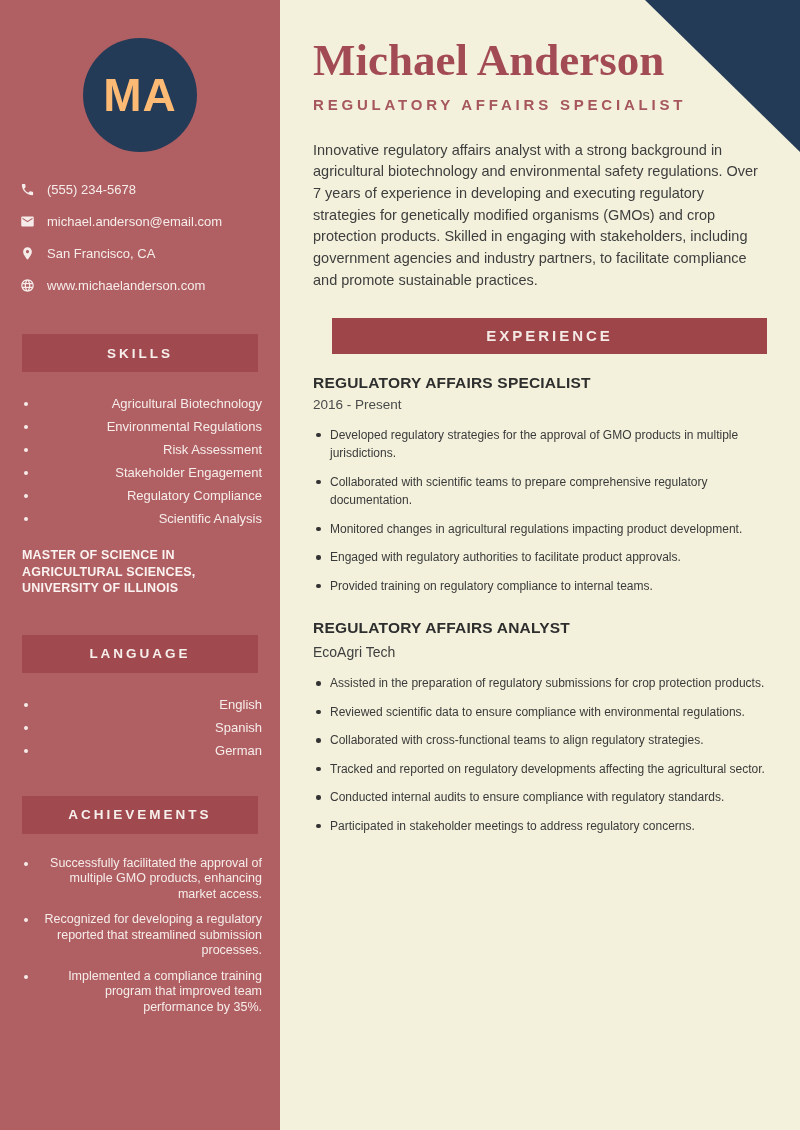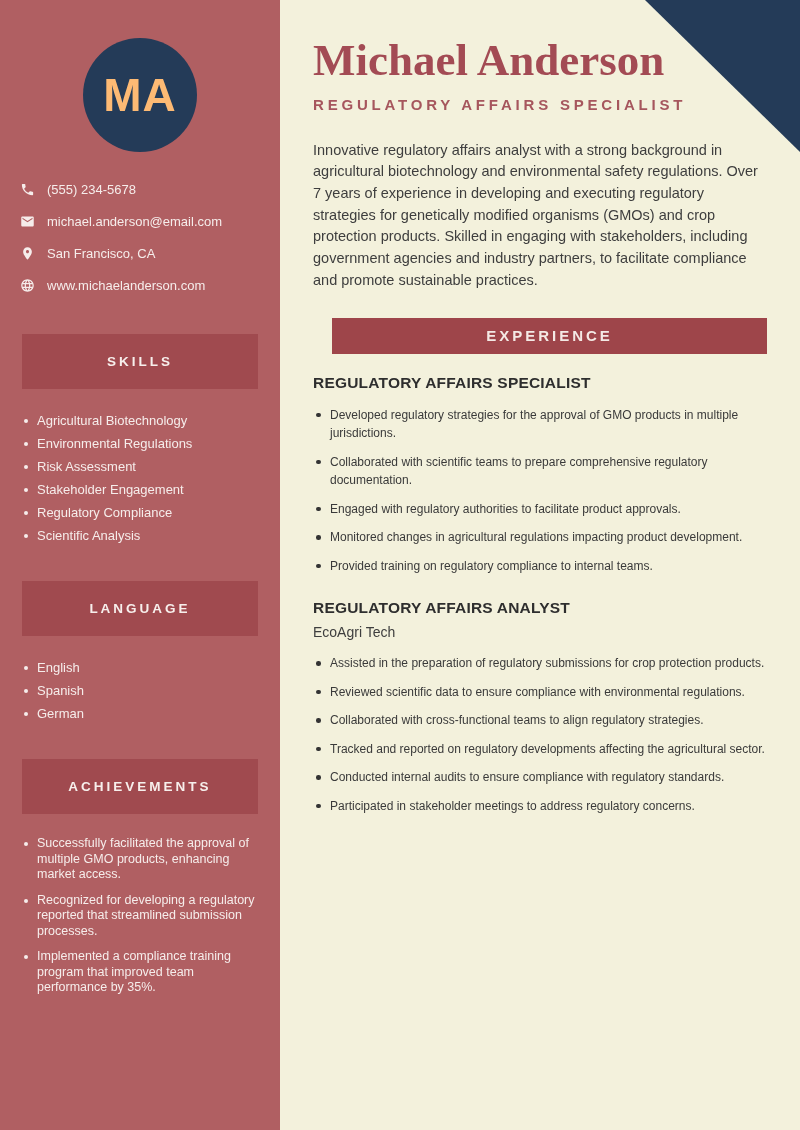--- a/index.html
+++ b/index.html
@@ -34,27 +34,27 @@
     font-size: 46px; font-weight: bold; color: #fdba74; letter-spacing: 1px;
   }
   .contact { list-style: none; margin: 30px 0 0; padding: 0 16px 0 20px; }
   .contact li {
     display: flex; align-items: flex-start; gap: 12px;
     margin-bottom: 14px; font-size: 13px;
   }
   .contact svg { width: 15px; height: 15px; flex: 0 0 15px; }
   .side-head {
     margin: 38px 22px 0;
-    height: 55px;
+    height: 38px;
     background: var(--sidebar-bar-bg, #A04A4F);
     display: flex; align-items: center; justify-content: center;
     font-weight: bold; font-size: 13.5px; letter-spacing: 3px;
     color: #F7EFEC;
   }
-  .dot-list { list-style: none; margin: 24px 0 0; padding: 0 18px 0 24px; }
+  .dot-list { list-style: none; margin: 24px 0 0; padding: 0 18px 0 24px; text-align: right; }
   .dot-list li {
     position: relative; padding-left: 13px;
     font-size: 13px; line-height: 15px; margin-bottom: 8px;
   }
   .dot-list li::before {
     content: ""; position: absolute; left: 0; top: 6px;
     width: 4px; height: 4px; border-radius: 50%; background: currentColor;
   }
   .edu-text {
     margin: 21px 22px 0;
@@ -163,20 +163,21 @@
     <div class="side-head">SKILLS</div>
     <ul class="dot-list">
       <li>Agricultural Biotechnology</li>
       <li>Environmental Regulations</li>
       <li>Risk Assessment</li>
       <li>Stakeholder Engagement</li>
       <li>Regulatory Compliance</li>
       <li>Scientific Analysis</li>
     </ul>
 
+    <p class="edu-text">MASTER OF SCIENCE IN AGRICULTURAL SCIENCES, UNIVERSITY OF ILLINOIS</p>
 
     <div class="side-head">LANGUAGE</div>
     <ul class="dot-list">
       <li>English</li>
       <li>Spanish</li>
       <li>German</li>
     </ul>
 
     <div class="side-head">ACHIEVEMENTS</div>
     <ul class="dot-list ach">
@@ -192,25 +193,26 @@
 
     <h1 class="name">Michael Anderson</h1>
     <div class="role">REGULATORY AFFAIRS SPECIALIST</div>
 
     <p class="summary">Innovative regulatory affairs analyst with a strong background in agricultural biotechnology and environmental safety regulations. Over 7 years of experience in developing and executing regulatory strategies for genetically modified organisms (GMOs) and crop protection products. Skilled in engaging with stakeholders, including government agencies and industry partners, to facilitate compliance and promote sustainable practices.</p>
 
     <div class="exp-bar">EXPERIENCE</div>
 
     <section class="job">
       <h2>REGULATORY AFFAIRS SPECIALIST</h2>
+      <div class="dates">2016 - Present</div>
       <ul>
         <li>Developed regulatory strategies for the approval of GMO products in multiple jurisdictions.</li>
         <li>Collaborated with scientific teams to prepare comprehensive regulatory documentation.</li>
+        <li>Monitored changes in agricultural regulations impacting product development.</li>
         <li>Engaged with regulatory authorities to facilitate product approvals.</li>
-        <li>Monitored changes in agricultural regulations impacting product development.</li>
         <li>Provided training on regulatory compliance to internal teams.</li>
       </ul>
     </section>
 
     <section class="job">
       <h2>REGULATORY AFFAIRS ANALYST</h2>
       <div class="company">EcoAgri Tech</div>
       <ul>
         <li>Assisted in the preparation of regulatory submissions for crop protection products.</li>
         <li>Reviewed scientific data to ensure compliance with environmental regulations.</li>

